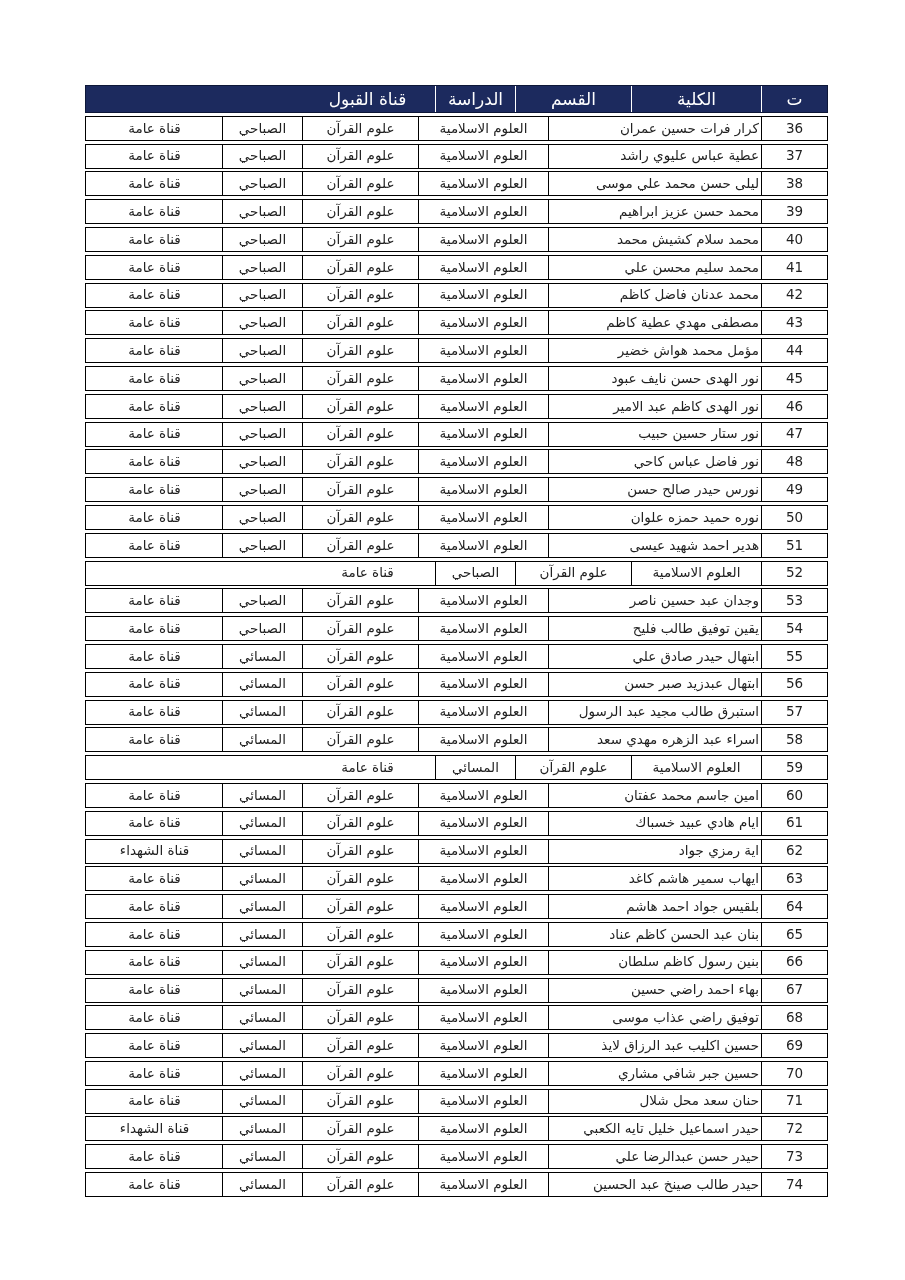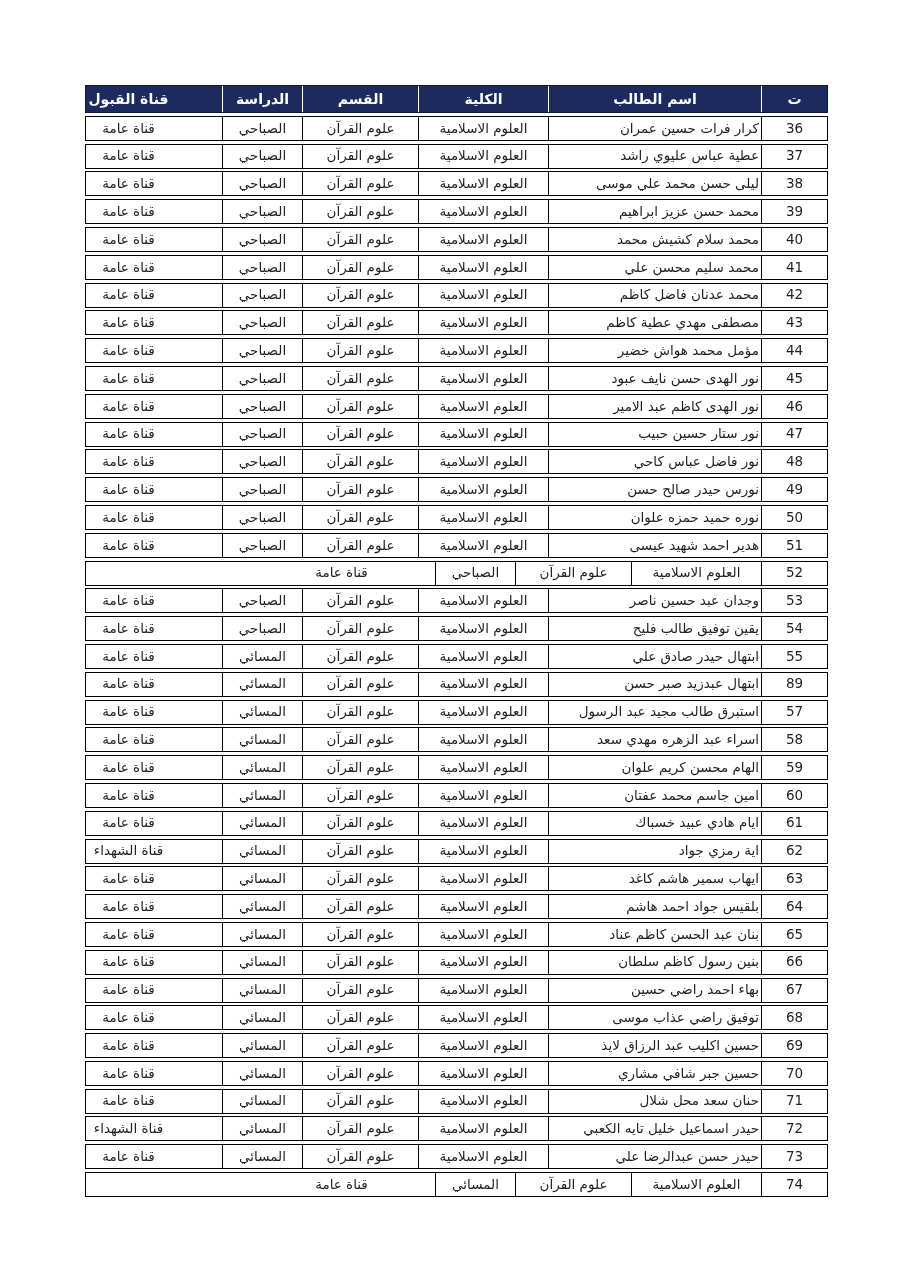--- a/index.html
+++ b/index.html
@@ -45,44 +45,43 @@
     color: #1f1f1f;
     line-height: 1;
     overflow: hidden;
     white-space: nowrap;
     border-left: 1.5px solid #000000;
   }
   .t-row .cell:last-child { border-left: none; }
 
   .header .cell {
     color: #ffffff;
-    font-weight: bold;
-    font-size: 14px;
+    font-weight: normal;
+    font-size: 17px;
     border-left: 1.5px solid #ffffff;
   }
   .header .cell:last-child { border-left: none; }
 
   
   .c-no      { width: 66px;  flex: none; }
   .c-name    { width: 213px; flex: none; justify-content: flex-start; padding-right: 2px; }
   .c-college { width: 130px; flex: none; text-align: right; }
   .c-dept    { width: 116px; flex: none; }
-  .c-study   { width: 80px;  flex: none; margin-left: 26px; }
+  .c-study   { width: 80px;  flex: none; }
   .c-channel { width: 135px; flex: none; }
 
   .header .c-name { justify-content: center; padding-right: 0; }
 </style>
 </head>
 <body>
 
 <div class="page">
   <div class="students-table">
     <div class="t-row header">
       <div class="cell c-no">ت</div>
-      <div class="cell c-name">اسم الطالب</div>
       <div class="cell c-college">الكلية</div>
       <div class="cell c-dept">القسم</div>
       <div class="cell c-study">الدراسة</div>
       <div class="cell c-channel">قناة القبول</div>
     </div>
     <div id="table-body">
         <div class="t-row body">
           <div class="cell c-no">36</div>
           <div class="cell c-name">كرار فرات حسين عمران</div>
           <div class="cell c-college">العلوم الاسلامية</div>
@@ -235,21 +234,21 @@
         </div>
         <div class="t-row body">
           <div class="cell c-no">55</div>
           <div class="cell c-name">ابتهال حيدر صادق علي</div>
           <div class="cell c-college">العلوم الاسلامية</div>
           <div class="cell c-dept">علوم القرآن</div>
           <div class="cell c-study">المسائي</div>
           <div class="cell c-channel">قناة عامة</div>
         </div>
         <div class="t-row body">
-          <div class="cell c-no">89</div>
+          <div class="cell c-no">56</div>
           <div class="cell c-name">ابتهال عبدزيد صبر حسن</div>
           <div class="cell c-college">العلوم الاسلامية</div>
           <div class="cell c-dept">علوم القرآن</div>
           <div class="cell c-study">المسائي</div>
           <div class="cell c-channel">قناة عامة</div>
         </div>
         <div class="t-row body">
           <div class="cell c-no">57</div>
           <div class="cell c-name">استبرق طالب مجيد عبد الرسول</div>
           <div class="cell c-college">العلوم الاسلامية</div>
@@ -260,21 +259,20 @@
         <div class="t-row body">
           <div class="cell c-no">58</div>
           <div class="cell c-name">اسراء عبد الزهره مهدي سعد</div>
           <div class="cell c-college">العلوم الاسلامية</div>
           <div class="cell c-dept">علوم القرآن</div>
           <div class="cell c-study">المسائي</div>
           <div class="cell c-channel">قناة عامة</div>
         </div>
         <div class="t-row body">
           <div class="cell c-no">59</div>
-          <div class="cell c-name">الهام محسن كريم علوان</div>
           <div class="cell c-college">العلوم الاسلامية</div>
           <div class="cell c-dept">علوم القرآن</div>
           <div class="cell c-study">المسائي</div>
           <div class="cell c-channel">قناة عامة</div>
         </div>
         <div class="t-row body">
           <div class="cell c-no">60</div>
           <div class="cell c-name">امين جاسم محمد عفتان</div>
           <div class="cell c-college">العلوم الاسلامية</div>
           <div class="cell c-dept">علوم القرآن</div>
@@ -380,20 +378,21 @@
         <div class="t-row body">
           <div class="cell c-no">73</div>
           <div class="cell c-name">حيدر حسن عبدالرضا علي</div>
           <div class="cell c-college">العلوم الاسلامية</div>
           <div class="cell c-dept">علوم القرآن</div>
           <div class="cell c-study">المسائي</div>
           <div class="cell c-channel">قناة عامة</div>
         </div>
         <div class="t-row body">
           <div class="cell c-no">74</div>
+          <div class="cell c-name">حيدر طالب صينخ عبد الحسين</div>
           <div class="cell c-college">العلوم الاسلامية</div>
           <div class="cell c-dept">علوم القرآن</div>
           <div class="cell c-study">المسائي</div>
           <div class="cell c-channel">قناة عامة</div>
         </div>
       </div>
   </div>
 </div>
 
 </body></html>

